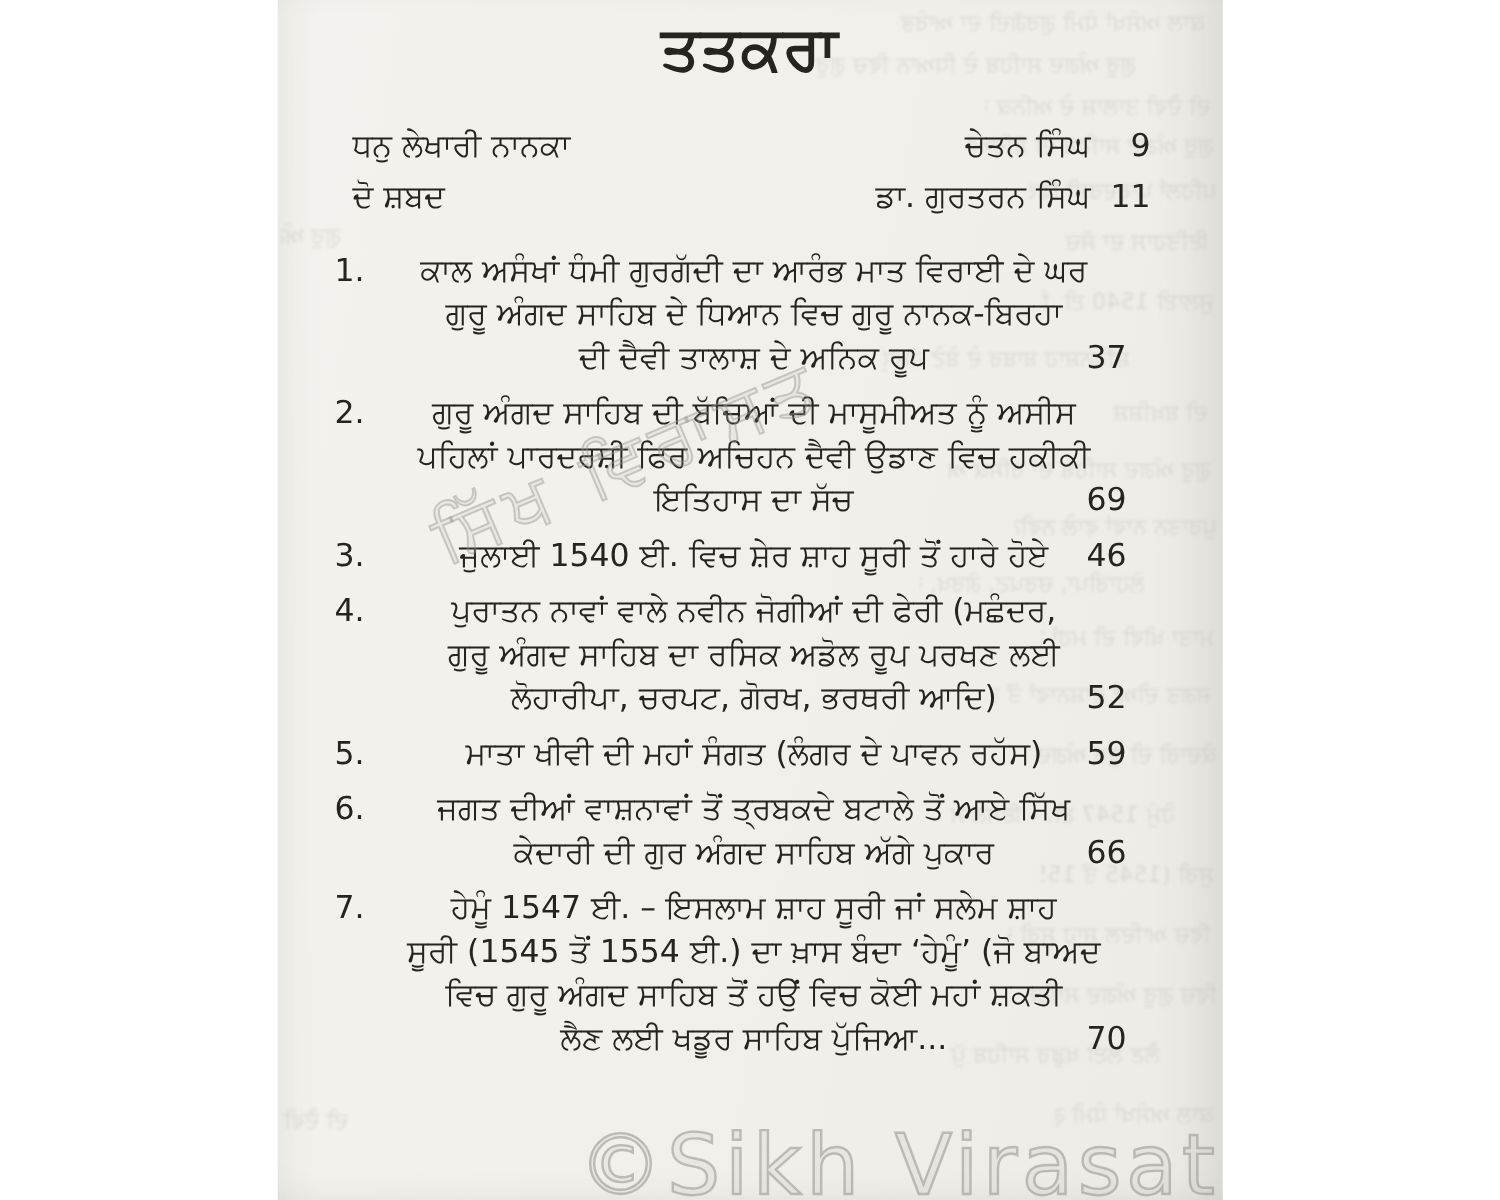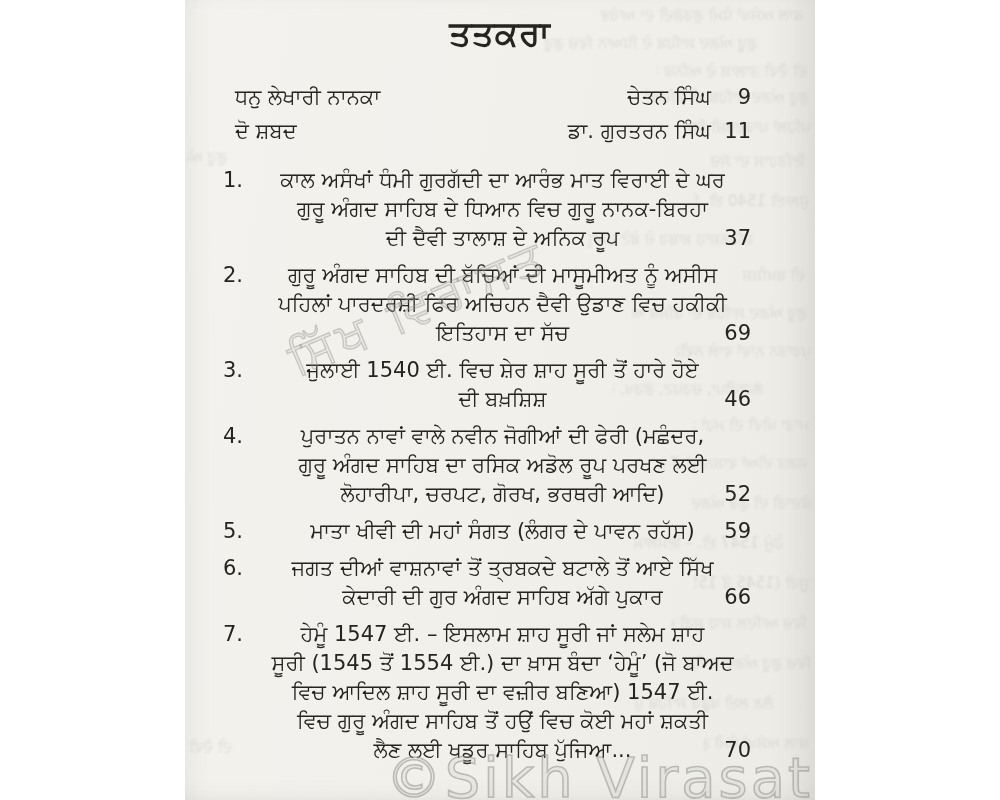--- a/index.html
+++ b/index.html
@@ -49,28 +49,28 @@
   .content {
     position: absolute;
     inset: 0;
     z-index: 2;
     color: #26241f;
   }
   .page-title {
     margin: 0;
     padding-top: 10px;
     text-align: center;
-    font-size: 34px;
+    font-size: 40px;
     line-height: 46px;
     font-weight: 700;
     letter-spacing: 1px;
   }
   .front-matter {
     margin-top: 26px;
-    padding: 0 64px 0 50px;
+    padding: 0 48px 0 50px;
   }
   .fm-row {
     display: flex;
     align-items: baseline;
     font-size: 21px;
     line-height: 30px;
     margin-bottom: 4px;
   }
   .fm-title { flex: 1 1 auto; }
   .fm-author { flex: 0 0 auto; margin-right: 12px; }
@@ -191,21 +191,20 @@
               <div class="entry-line">ਗੁਰੂ ਅੰਗਦ ਸਾਹਿਬ ਦੀ ਬੱਚਿਆਂ ਦੀ ਮਾਸੂਮੀਅਤ ਨੂੰ ਅਸੀਸ</div>
               <div class="entry-line">ਪਹਿਲਾਂ ਪਾਰਦਰਸ਼ੀ ਫਿਰ ਅਚਿਹਨ ਦੈਵੀ ਉਡਾਣ ਵਿਚ ਹਕੀਕੀ</div>
               <div class="entry-line">ਇਤਿਹਾਸ ਦਾ ਸੱਚ</div>
             </div>
             <span class="entry-page-number">69</span>
           </li>
           <li class="toc-entry">
             <span class="entry-number">3.</span>
             <div class="entry-text">
               <div class="entry-line">ਜੁਲਾਈ 1540 ਈ. ਵਿਚ ਸ਼ੇਰ ਸ਼ਾਹ ਸੂਰੀ ਤੋਂ ਹਾਰੇ ਹੋਏ</div>
-              <div class="entry-line">ਦੀ ਬਖ਼ਸ਼ਿਸ਼</div>
             </div>
             <span class="entry-page-number">46</span>
           </li>
           <li class="toc-entry">
             <span class="entry-number">4.</span>
             <div class="entry-text">
               <div class="entry-line">ਪੁਰਾਤਨ ਨਾਵਾਂ ਵਾਲੇ ਨਵੀਨ ਜੋਗੀਆਂ ਦੀ ਫੇਰੀ (ਮਛੰਦਰ,</div>
               <div class="entry-line">ਗੁਰੂ ਅੰਗਦ ਸਾਹਿਬ ਦਾ ਰਸਿਕ ਅਡੋਲ ਰੂਪ ਪਰਖਣ ਲਈ</div>
               <div class="entry-line">ਲੋਹਾਰੀਪਾ, ਚਰਪਟ, ਗੋਰਖ, ਭਰਥਰੀ ਆਦਿ)</div>
             </div>
@@ -224,21 +223,20 @@
               <div class="entry-line">ਜਗਤ ਦੀਆਂ ਵਾਸ਼ਨਾਵਾਂ ਤੋਂ ਤ੍ਰਬਕਦੇ ਬਟਾਲੇ ਤੋਂ ਆਏ ਸਿੱਖ</div>
               <div class="entry-line">ਕੇਦਾਰੀ ਦੀ ਗੁਰ ਅੰਗਦ ਸਾਹਿਬ ਅੱਗੇ ਪੁਕਾਰ</div>
             </div>
             <span class="entry-page-number">66</span>
           </li>
           <li class="toc-entry">
             <span class="entry-number">7.</span>
             <div class="entry-text">
               <div class="entry-line">ਹੇਮੂੰ 1547 ਈ. – ਇਸਲਾਮ ਸ਼ਾਹ ਸੂਰੀ ਜਾਂ ਸਲੇਮ ਸ਼ਾਹ</div>
               <div class="entry-line">ਸੂਰੀ (1545 ਤੋਂ 1554 ਈ.) ਦਾ ਖ਼ਾਸ ਬੰਦਾ ‘ਹੇਮੂੰ’ (ਜੋ ਬਾਅਦ</div>
-              <div class="entry-line">ਵਿਚ ਆਦਿਲ ਸ਼ਾਹ ਸੂਰੀ ਦਾ ਵਜ਼ੀਰ ਬਣਿਆ) 1547 ਈ.</div>
               <div class="entry-line">ਵਿਚ ਗੁਰੂ ਅੰਗਦ ਸਾਹਿਬ ਤੋਂ ਹਉਂ ਵਿਚ ਕੋਈ ਮਹਾਂ ਸ਼ਕਤੀ</div>
               <div class="entry-line">ਲੈਣ ਲਈ ਖਡੂਰ ਸਾਹਿਬ ਪੁੱਜਿਆ...</div>
             </div>
             <span class="entry-page-number">70</span>
           </li>
         </ol>
     </div>
 
     <div class="wm-diagonal">ਸਿੱਖ ਵਿਰਾਸਤ</div>
 

